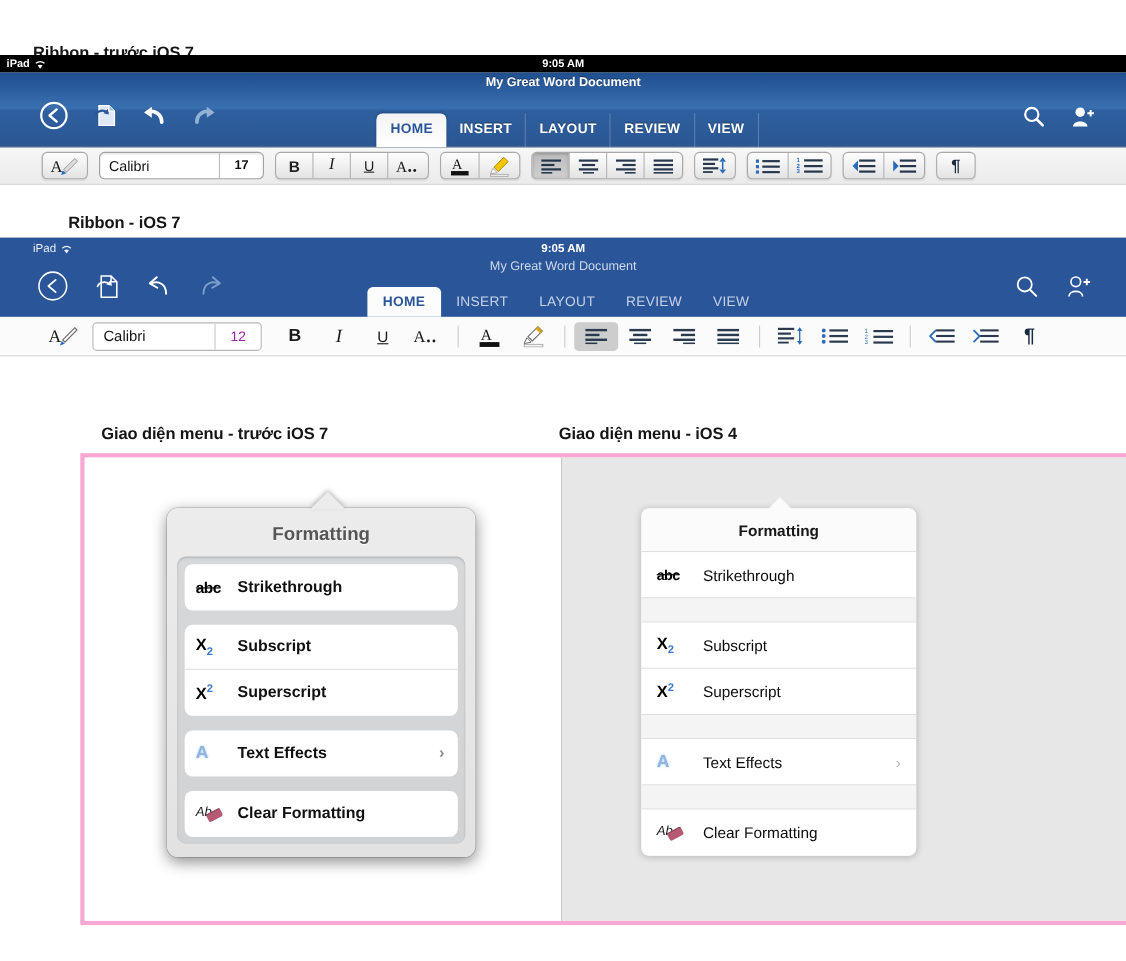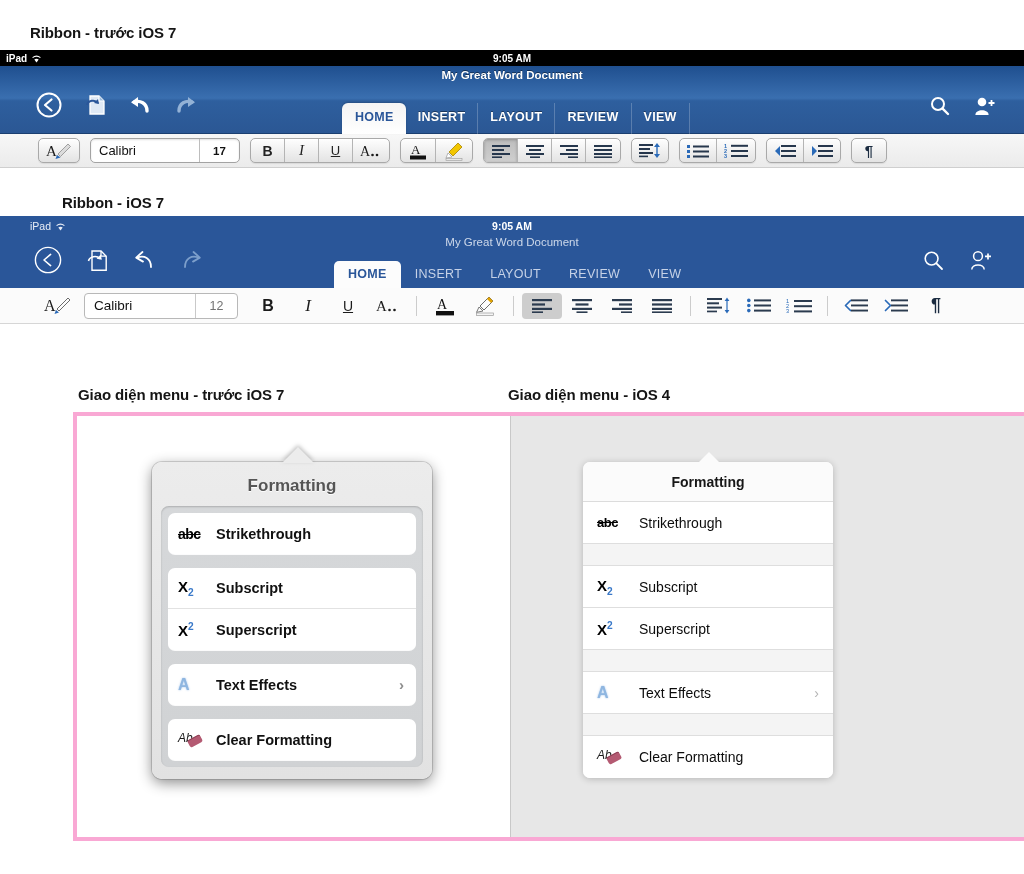--- a/index.html
+++ b/index.html
@@ -12,23 +12,23 @@
     position: relative;
   }
 
   
   .caption {
     font-size: 15px;
     font-weight: bold;
     color: #151515;
     letter-spacing: -0.1px;
   }
-  #cap-ribbon-old { position: absolute; left: 30px; top: 24px; }
+  #cap-ribbon-old { position: absolute; left: 30px; top: 40px; }
   #cap-ribbon-new { position: absolute; left: 30px; top: 194px; margin-left: 32px; }
-  #cap-menu-old   { position: absolute; left: 78px; top: 386px; }
+  #cap-menu-old   { position: absolute; left: 92px; top: 386px; }
   #cap-menu-new   { position: absolute; left: 508px; top: 386px; }
 
   
   #ribbon-old {
     position: absolute; left: 0; top: 50px; width: 1024px; height: 118px;
   }
   #ribbon-old .statusbar {
     height: 16px; background: #000000;
     display: flex; align-items: center; position: relative;
   }
@@ -173,21 +173,21 @@
     height: 26px; display: flex; align-items: stretch;
     border: 1px solid #b8b8b8; border-radius: 4px; overflow: hidden;
     background: #ffffff; margin-right: 10px;
   }
   .nfield .fname {
     width: 110px; display: flex; align-items: center; padding-left: 9px;
     font-size: 13.5px; color: #111;
   }
   .nfield .fsize {
     width: 42px; display: flex; align-items: center; justify-content: center;
-    border-left: 1px solid #c9c9c9; font-size: 12.5px; color: #737373; text-align: center;
+    border-left: 1px solid #c9c9c9; font-size: 12.5px; color: #a21caf; text-align: center;
   }
 
   
   #panels {
     position: absolute; left: 73px; top: 412px; width: 995px; height: 429px;
     border: 4px solid #f9a8d4; display: flex;
   }
   #panel-old { width: 433px; background: #ffffff; position: relative; }
   #panel-new { flex: 1; background: #e7e7e7; position: relative;
     border-left: 1px solid #c8c8c8; }

